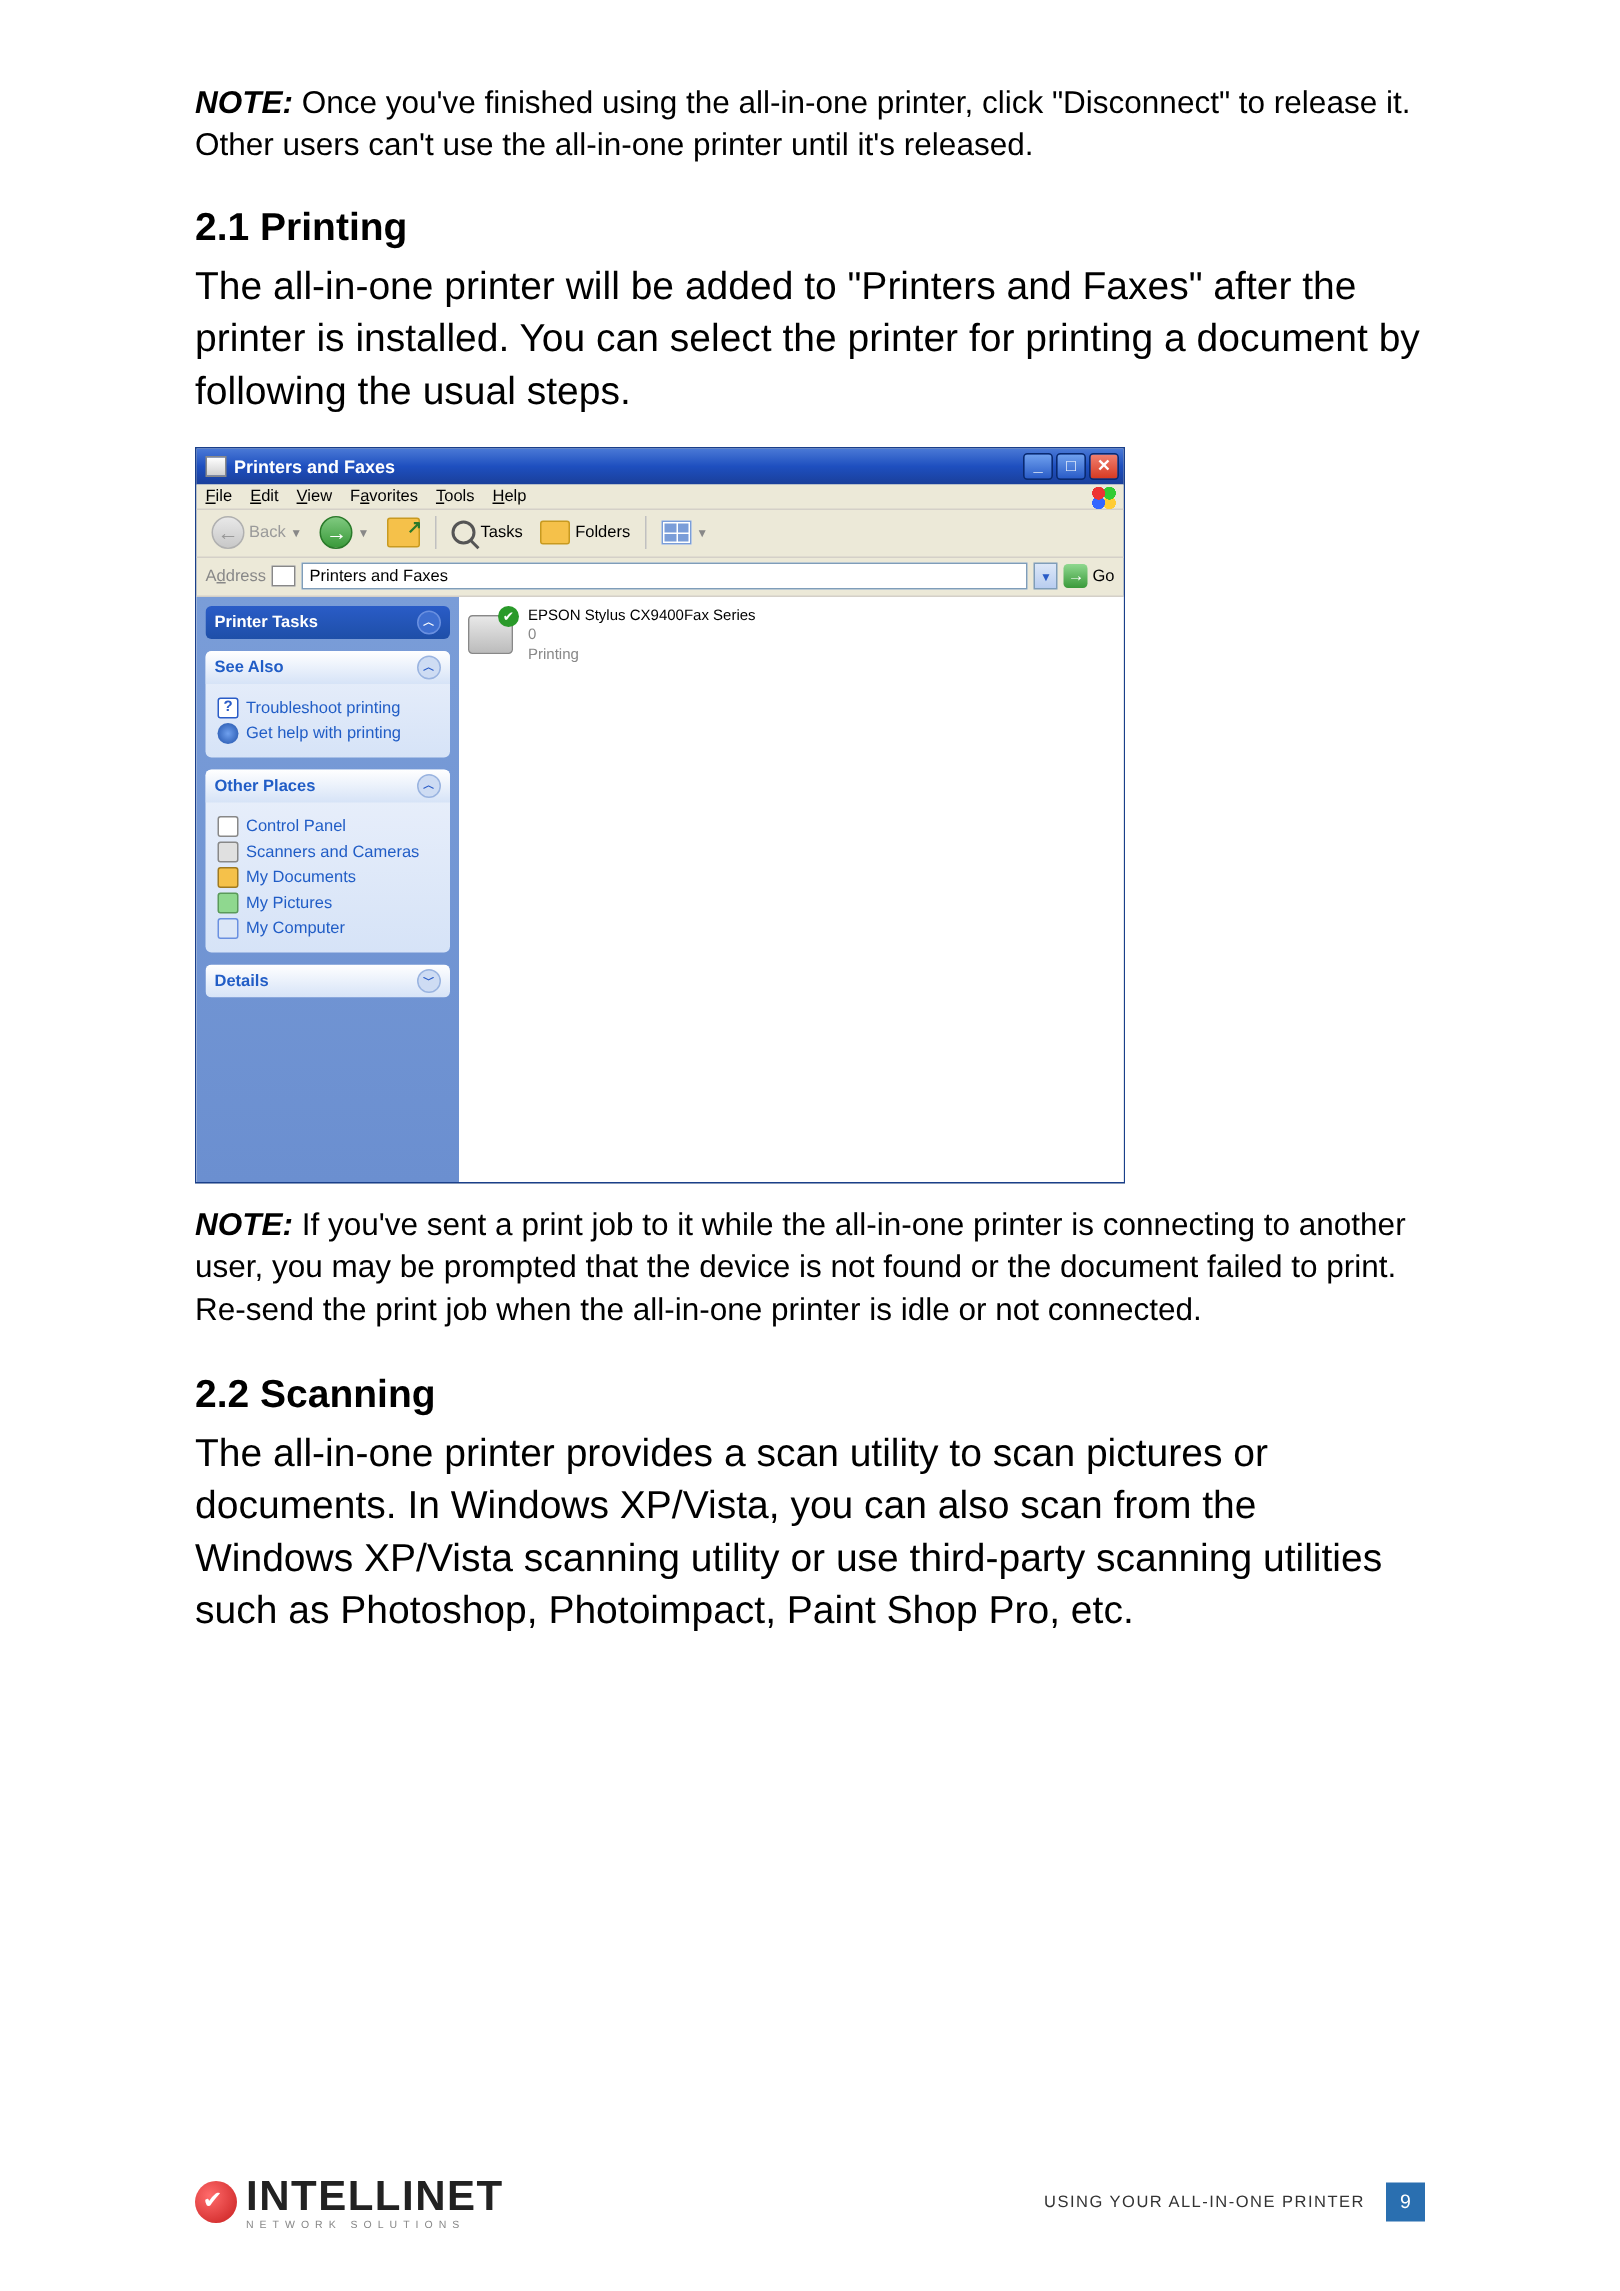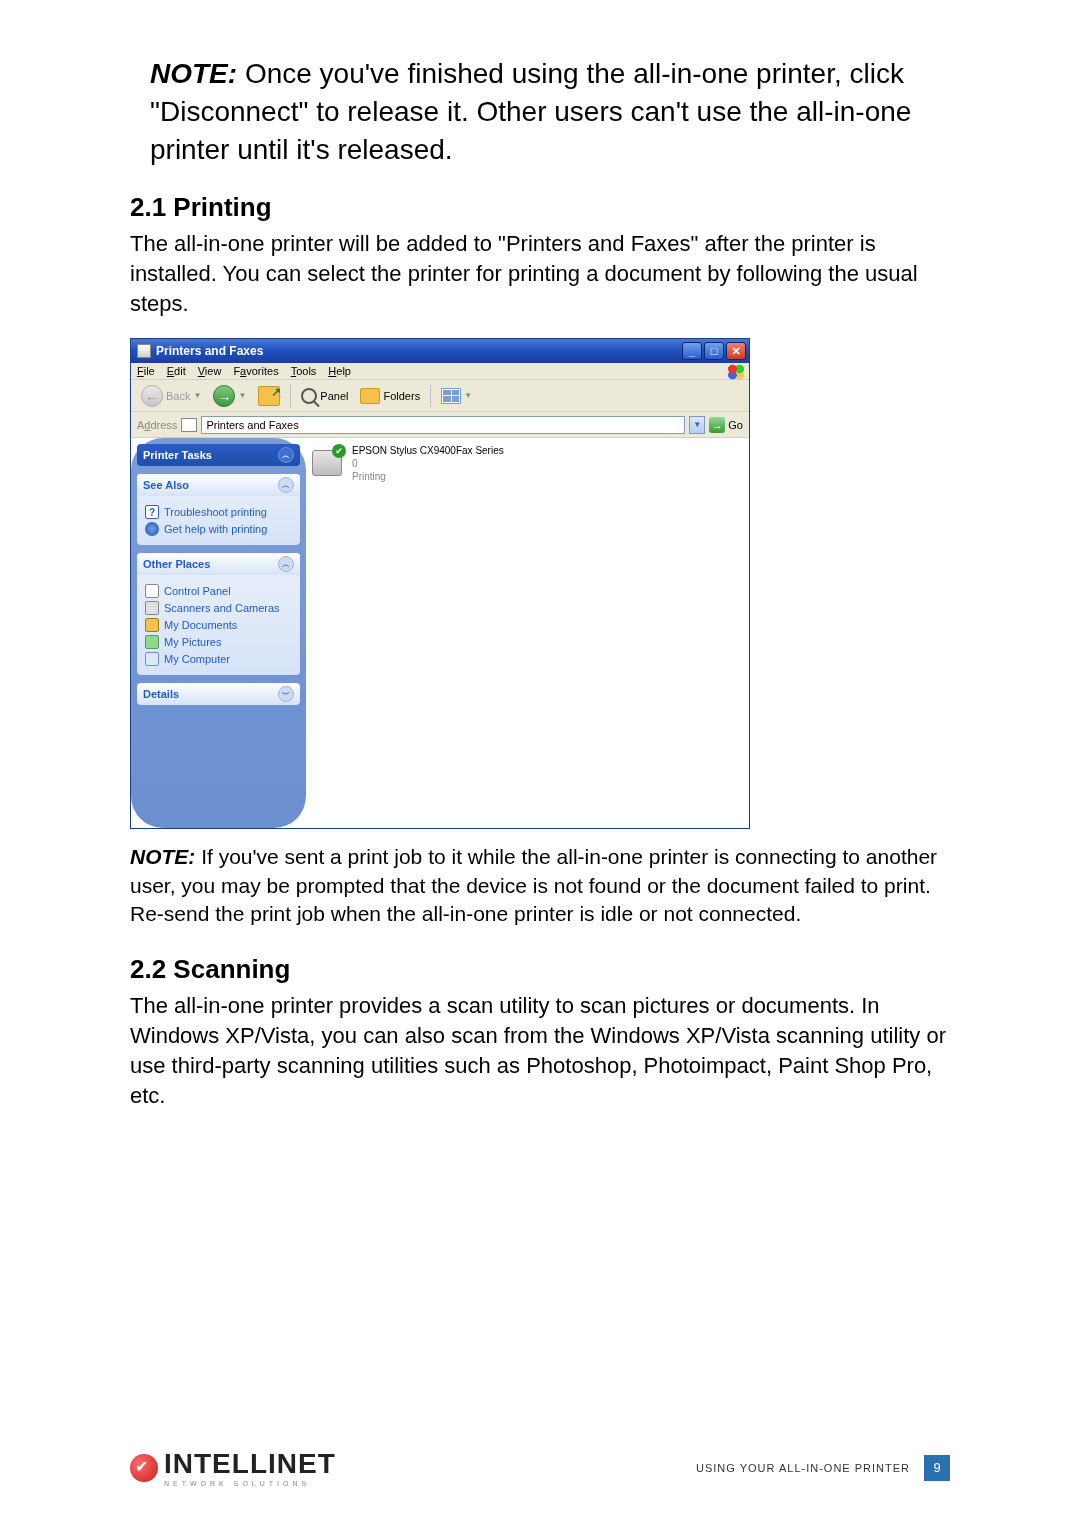--- a/index.html
+++ b/index.html
@@ -5,24 +5,24 @@
   * { box-sizing: border-box; margin: 0; padding: 0; }
   body {
     width: 1080px;
     height: 1527px;
     background: #fff;
     font-family: Arial, Helvetica, sans-serif;
     color: #000;
     position: relative;
     padding: 55px 130px 0 130px;
   }
-  .doc-intro { font-size: 28px; line-height: 1.35; margin-bottom: 24px; margin-left: 20px; }
+  .doc-intro { font-size: 21px; line-height: 1.35; margin-bottom: 24px; }
   .doc-intro b, .doc-note b { font-weight: bold; font-style: italic; }
   h2 { font-size: 26px; font-weight: bold; margin-bottom: 6px; }
-  .doc-section-body { font-size: 22px; line-height: 1.35; margin-bottom: 14px; }
+  .doc-section-body { font-size: 26px; line-height: 1.35; margin-bottom: 14px; }
   .doc-note { font-size: 21px; line-height: 1.35; margin-top: 14px; margin-bottom: 26px; }
 
   
   .win {
     width: 620px;
     margin: 20px 0 0 0;
     border: 1px solid #1a3f8a;
     background: #ece9d8;
     font-family: Tahoma, Arial, sans-serif;
     font-size: 11px;
@@ -117,21 +117,21 @@
   .addr-icon { width:16px;height:14px;background:#fff;border:1px solid #888; }
   .addr-field {
     flex:1; height:18px; background:#fff; border:1px solid #7f9db9;
     padding:0 4px; font-size:11px; display:flex; align-items:center;
   }
   .addr-drop { width:16px;height:18px;background:linear-gradient(#dce7f7,#b8cdf0);border:1px solid #7f9db9;display:flex;align-items:center;justify-content:center;font-size:8px;color:#2a5cc7; }
   .go-btn { display:flex;align-items:center;gap:3px; }
   .go-arrow { width:16px;height:16px;border-radius:3px;background:linear-gradient(#8fd88f,#3a9a3a);color:#fff;display:flex;align-items:center;justify-content:center;font-size:11px; }
 
   .win-body { display:flex; height:390px; background:#fff; }
-  .sidebar { width:175px; background:linear-gradient(#7a9dd8,#6b8fd0); padding:6px; display:flex; flex-direction:column; gap:8px;border-radius:32px; }
+  .sidebar { width:175px; background:linear-gradient(#7a9dd8,#6b8fd0); padding:6px; display:flex; flex-direction:column; gap:8px; }
   .panel { background:linear-gradient(#eaf0fb,#d6e3f7); border-radius:4px; overflow:hidden; }
   .panel-hdr {
     background:linear-gradient(#fff,#d6e3f7); height:22px;
     display:flex;align-items:center;justify-content:space-between;
     padding:0 6px; font-weight:bold; font-size:11px;
   }
   .panel-hdr.primary { background:linear-gradient(#2a5cc7,#1e4fa8); color:#fff; }
   .panel-hdr .chev {
     width:16px;height:16px;border-radius:50%;background:#cedcf3;border:1px solid #9ab4e0;
     display:flex;align-items:center;justify-content:center;font-size:8px;color:#2a5cc7;
@@ -225,21 +225,21 @@
     <div class="tb-btn">
       <div class="circ enabled">→</div>
       <span class="caret">▼</span>
     </div>
     <div class="tb-btn">
       <div class="folder-up"></div>
     </div>
     <div class="tb-sep"></div>
     <div class="tb-btn">
       <div class="mag"></div>
-      <span>Panel</span>
+      <span>Tasks</span>
     </div>
     <div class="tb-btn">
       <div class="fold-icon"></div>
       <span>Folders</span>
     </div>
     <div class="tb-sep"></div>
     <div class="tb-btn">
       <div class="views-icon">
           <div></div>
           <div></div>

